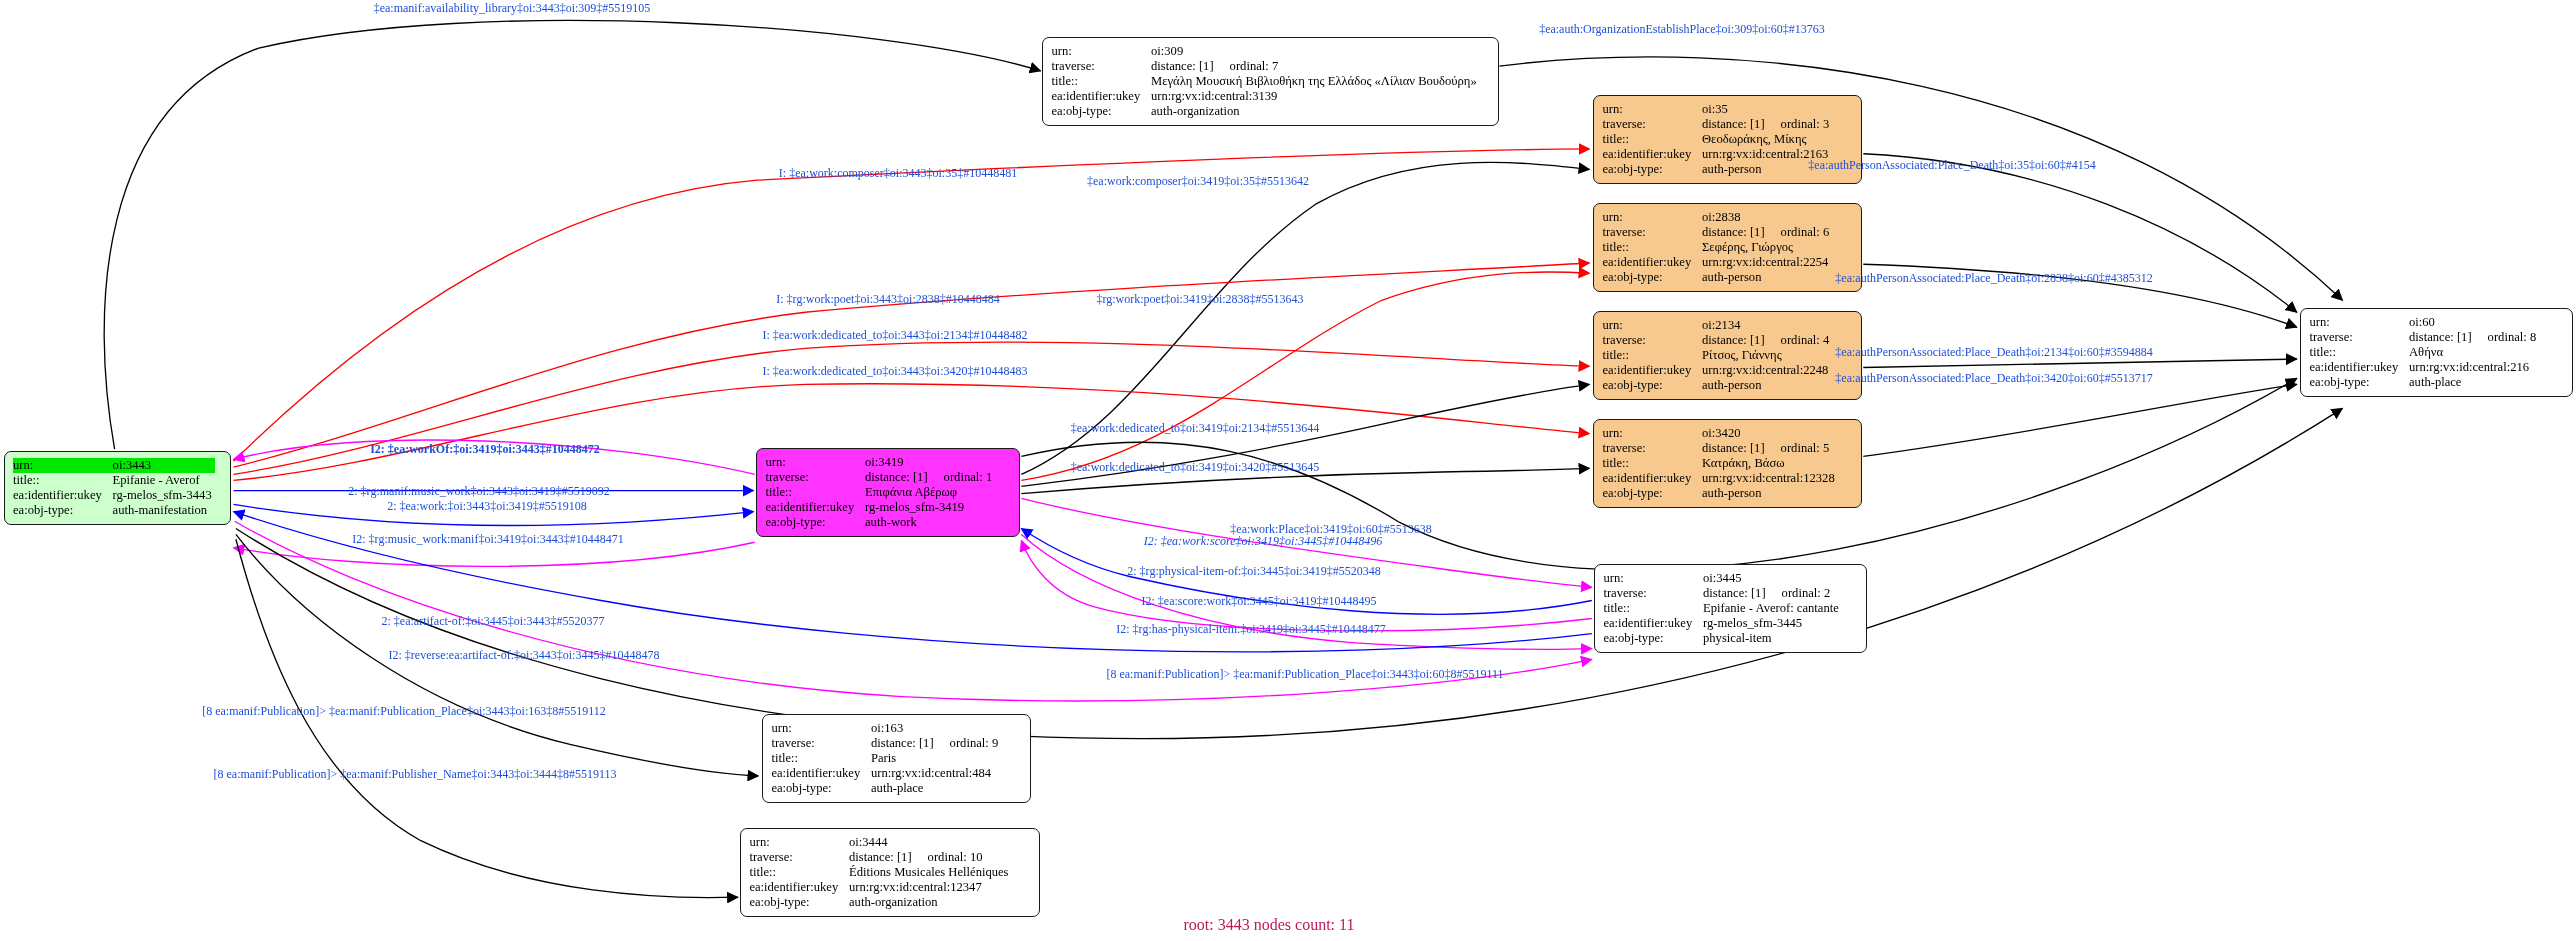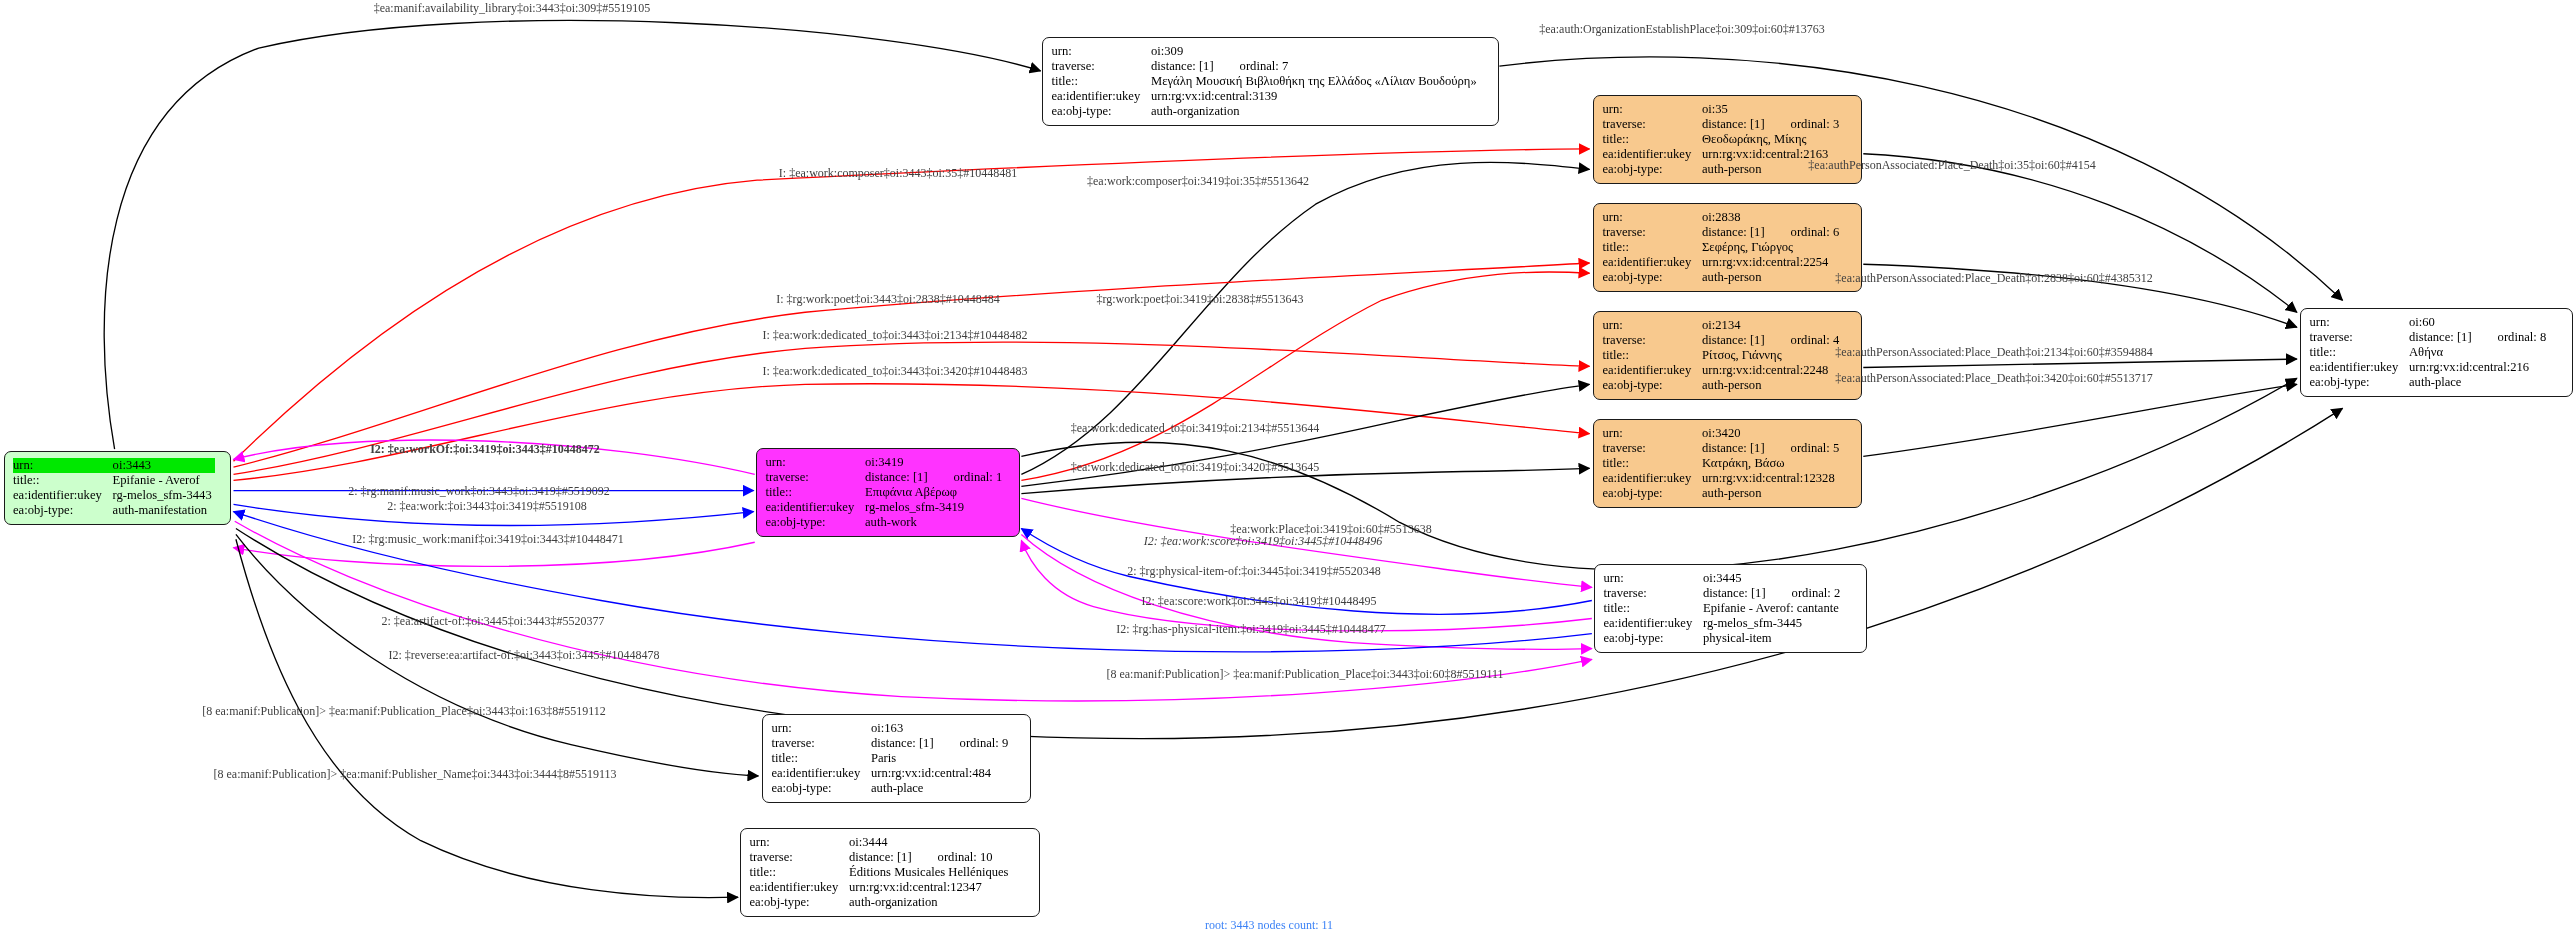--- a/index.html
+++ b/index.html
@@ -10,24 +10,24 @@
         background:#ffffff;padding:6px 8.4px;}
   .node.green{background:#ccffcc;}
   .node.magenta{background:#ff33ff;}
   .node.orange{background:#f8c98e;}
   .node table{border-collapse:collapse;font-size:12.6px;line-height:1.0;}
   .node td{padding:1.2px 3.6px 1.2px 0;white-space:nowrap;vertical-align:top;}
   .node td.k{padding-right:10.8px;}
   .hl td{background:#00e800;}
   .green .hl td{background:#00e800;}
   .node .pair{display:inline-block;}
-  .node .ord{display:inline-block;padding-left:26px;}
-  .elabel{position:absolute;font-size:12px;color:#404040;white-space:nowrap;
+  .node .ord{display:inline-block;padding-left:16px;}
+  .elabel{position:absolute;font-size:12px;color:#1d4ed8;white-space:nowrap;
           transform:translate(-50%,-50%);}
-  .footer{position:absolute;font-size:12px;color:#3b82f6;white-space:nowrap;
+  .footer{position:absolute;font-size:16px;color:#be185d;white-space:nowrap;
           transform:translate(-50%,-50%);}
 </style>
 </head>
 <body>
 
 <div id="stage">
 
   <svg id="edges" viewBox="0 0 4288 1567" xmlns="http://www.w3.org/2000/svg">
     <defs>
       <marker id="ar-black" viewBox="0 0 12 12" refX="11" refY="6" markerWidth="9" markerHeight="9" orient="auto-start-reverse">

